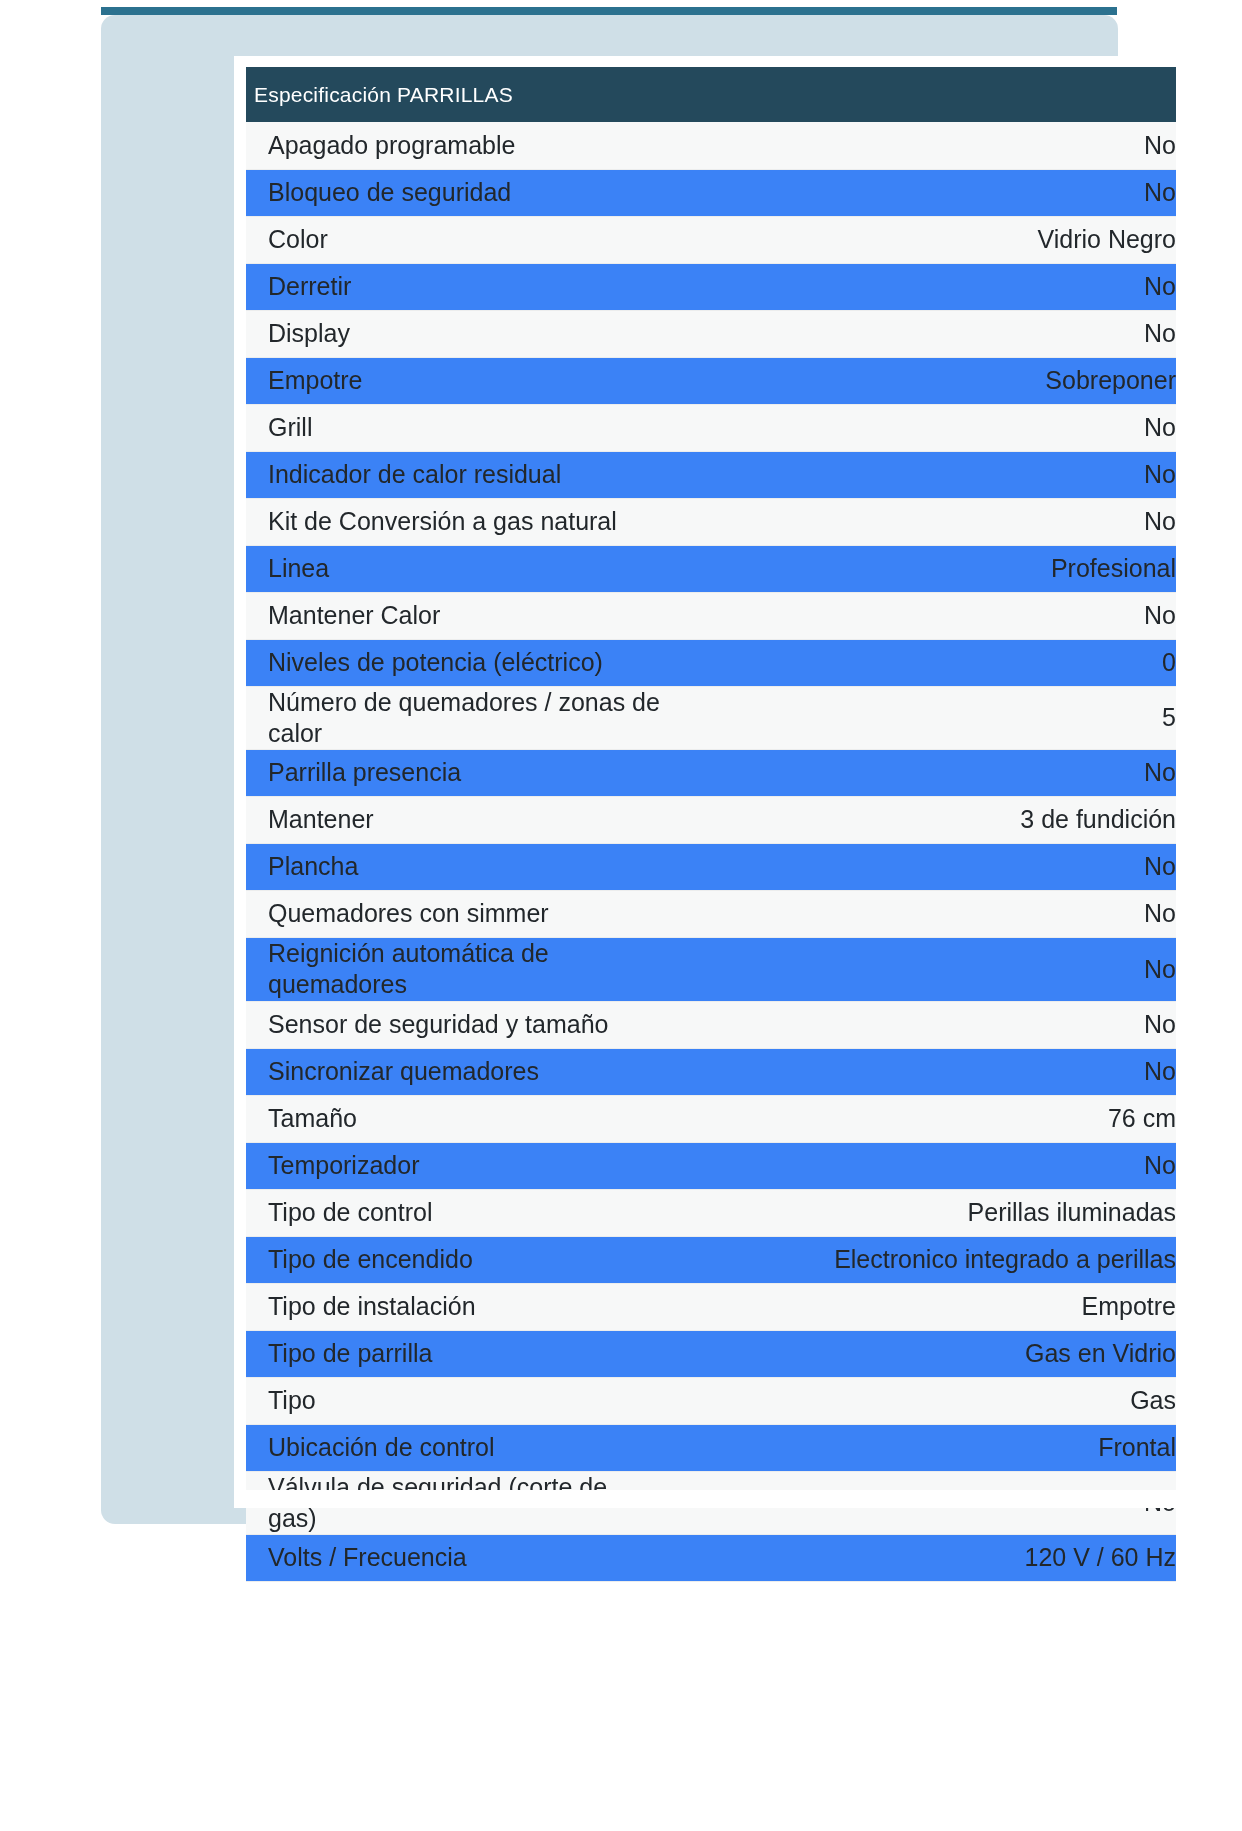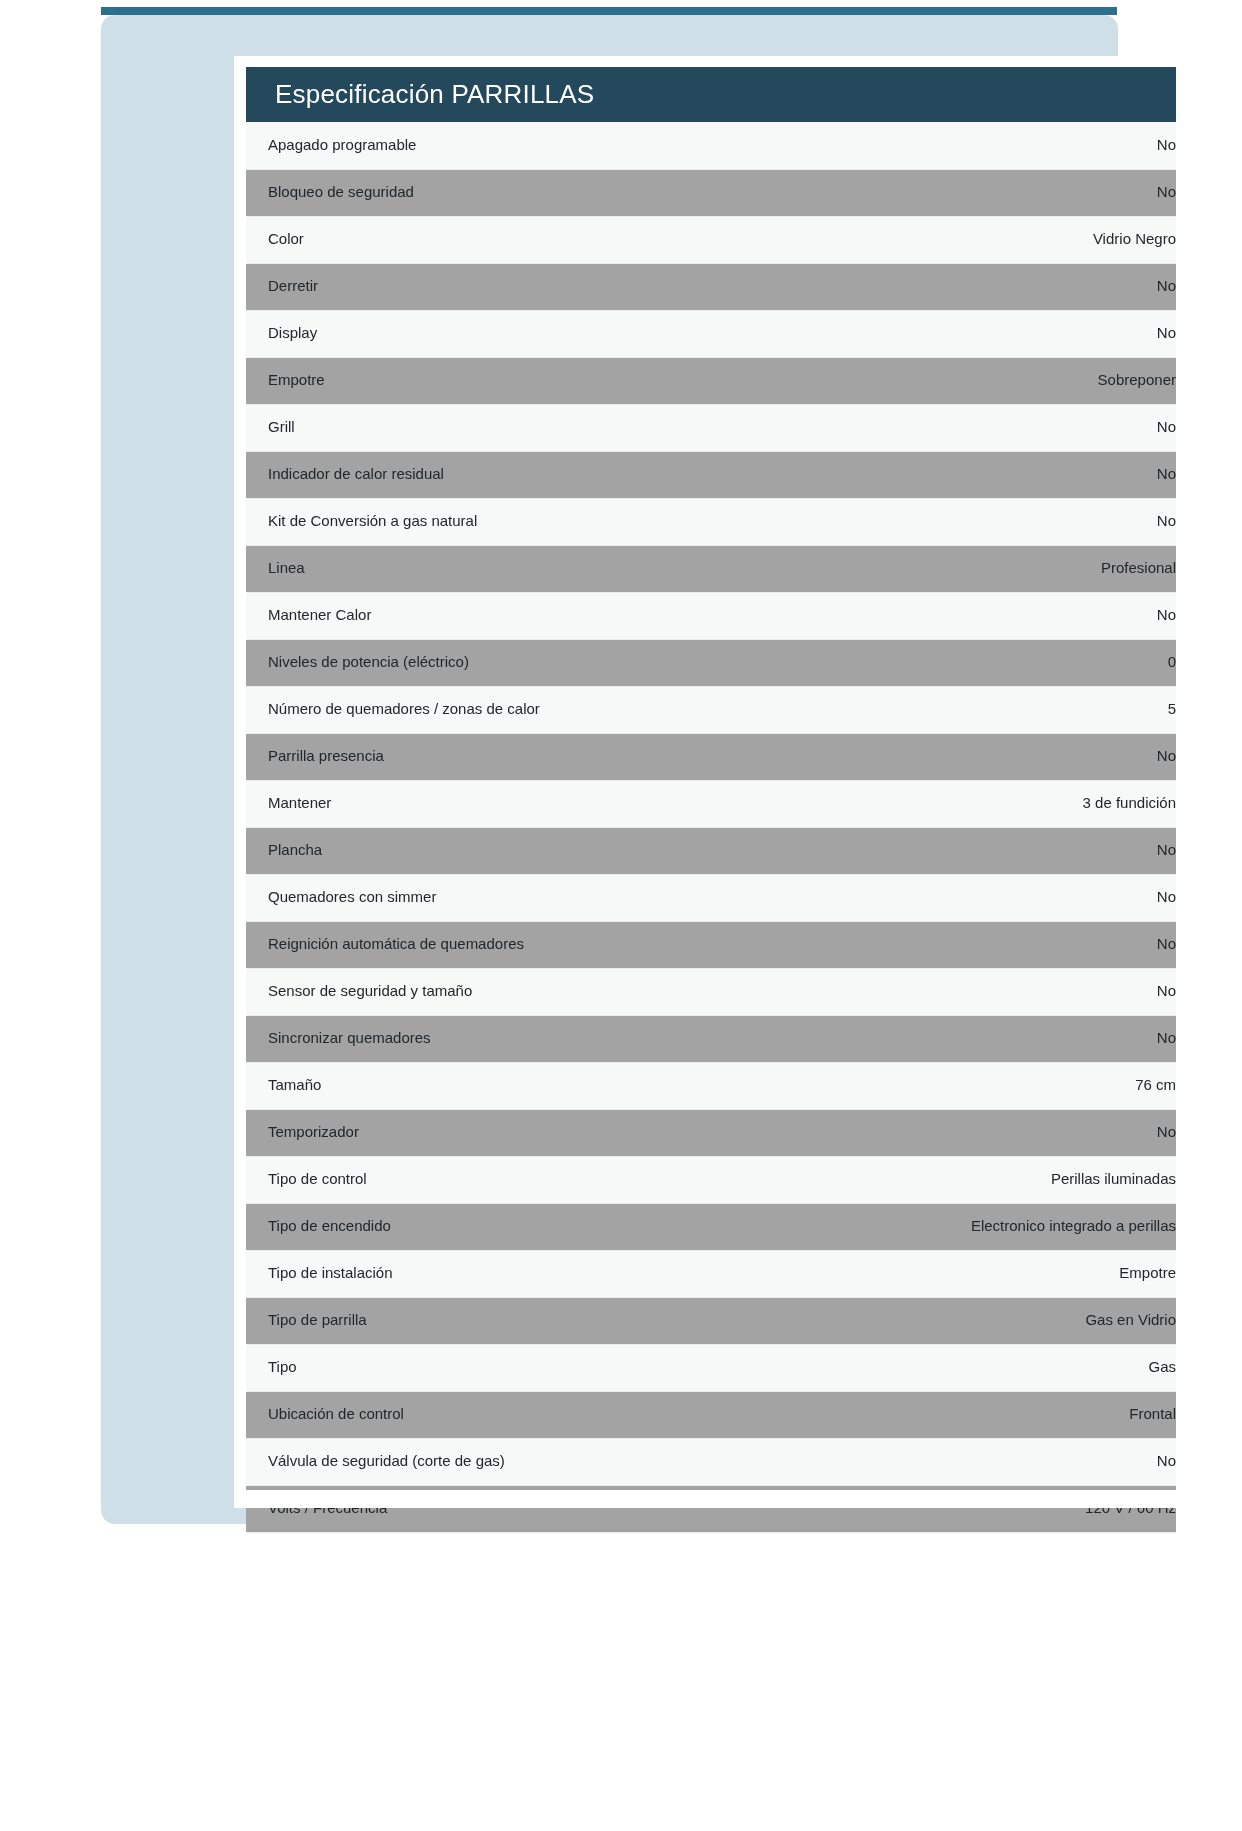--- a/index.html
+++ b/index.html
@@ -60,44 +60,44 @@
     left: 12px;
     top: 11px;
     width: 930px;
     height: 55px;
     background: #24495c;
     display: flex;
     align-items: center;
   }
   .spec-header .spec-title {
     color: #ffffff;
-    font-size: 26px;
+    font-size: 21px;
     font-weight: 400;
     letter-spacing: 0.2px;
-    padding-left: 29px;
+    padding-left: 8px;
     white-space: nowrap;
   }
 
   
   .spec-table {
     position: absolute;
     left: 12px;
     top: 66px;
     width: 930px;
     border-collapse: collapse;
     table-layout: fixed;
   }
   .spec-table tr {
     height: 47px;
   }
   .spec-table tr.odd  { background: #f7f8f8; }
-  .spec-table tr.even { background: #a3a3a3; }
+  .spec-table tr.even { background: #3b82f6; }
   .spec-table td {
     border-bottom: 1px solid #eceded;
-    font-size: 15px;
+    font-size: 25px;
     color: #22272b;
     font-weight: 400;
     vertical-align: middle;
     padding: 0;
     line-height: 1.25;
   }
   .spec-table td.k {
     width: 394px;
     padding-left: 22px;
   }

